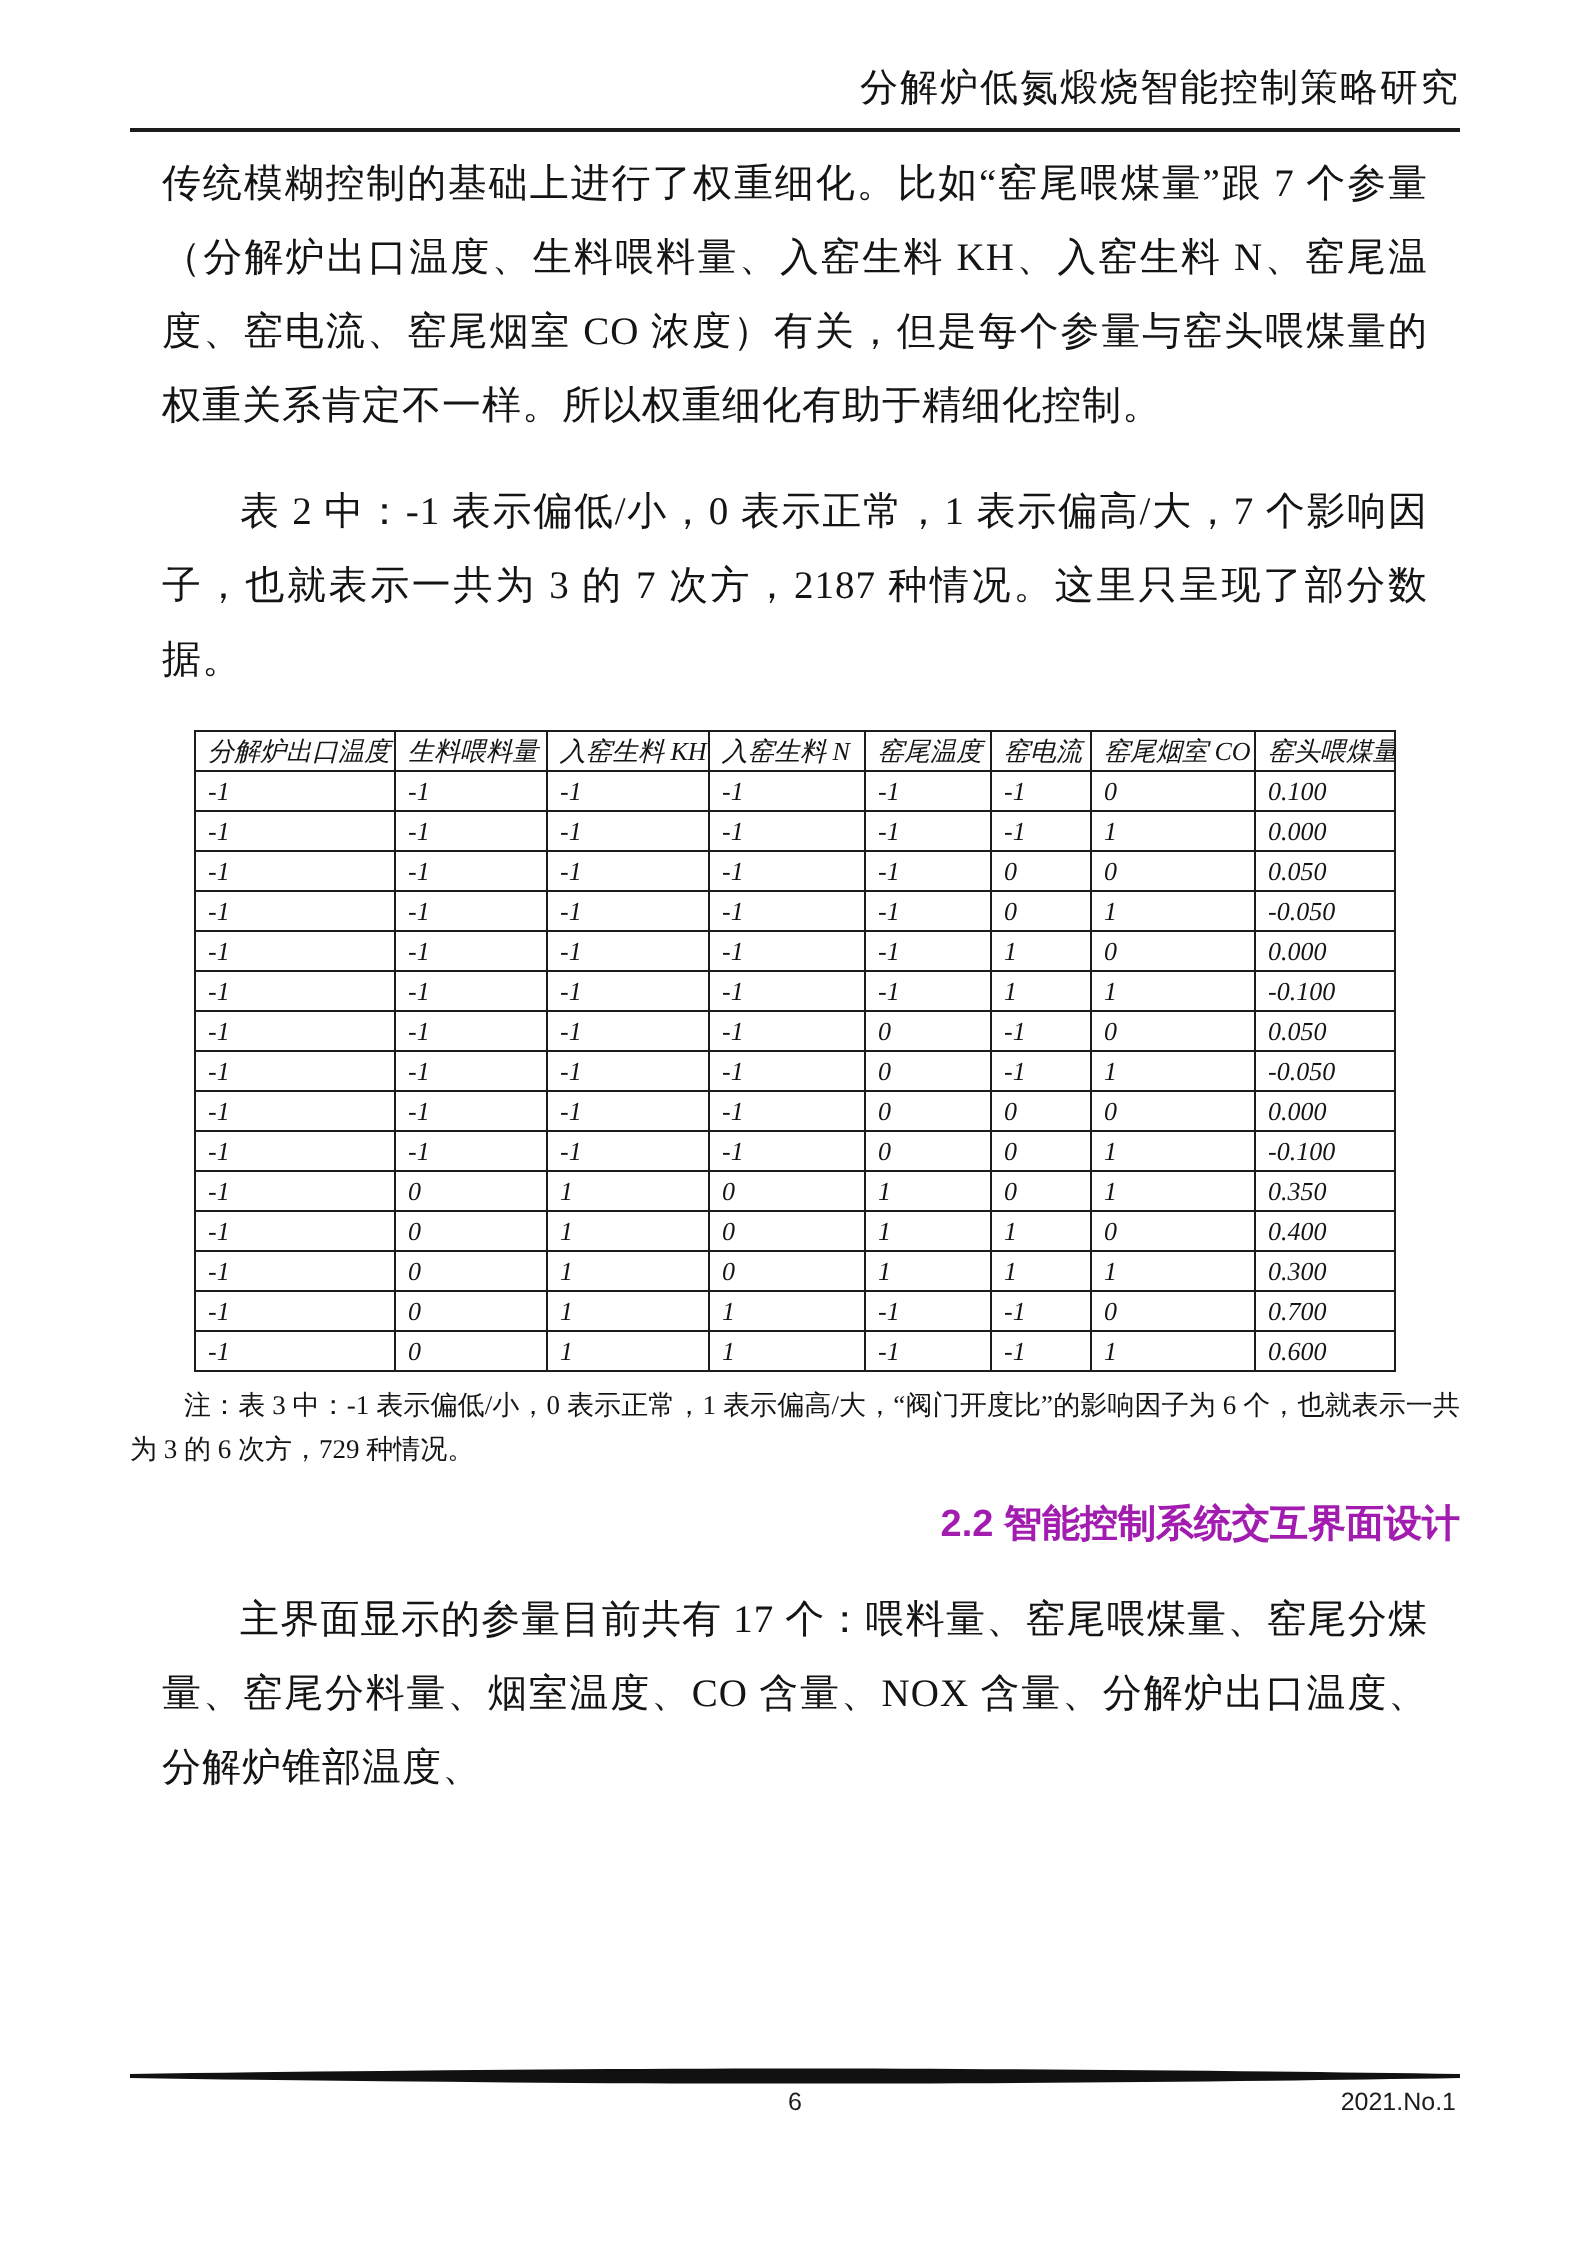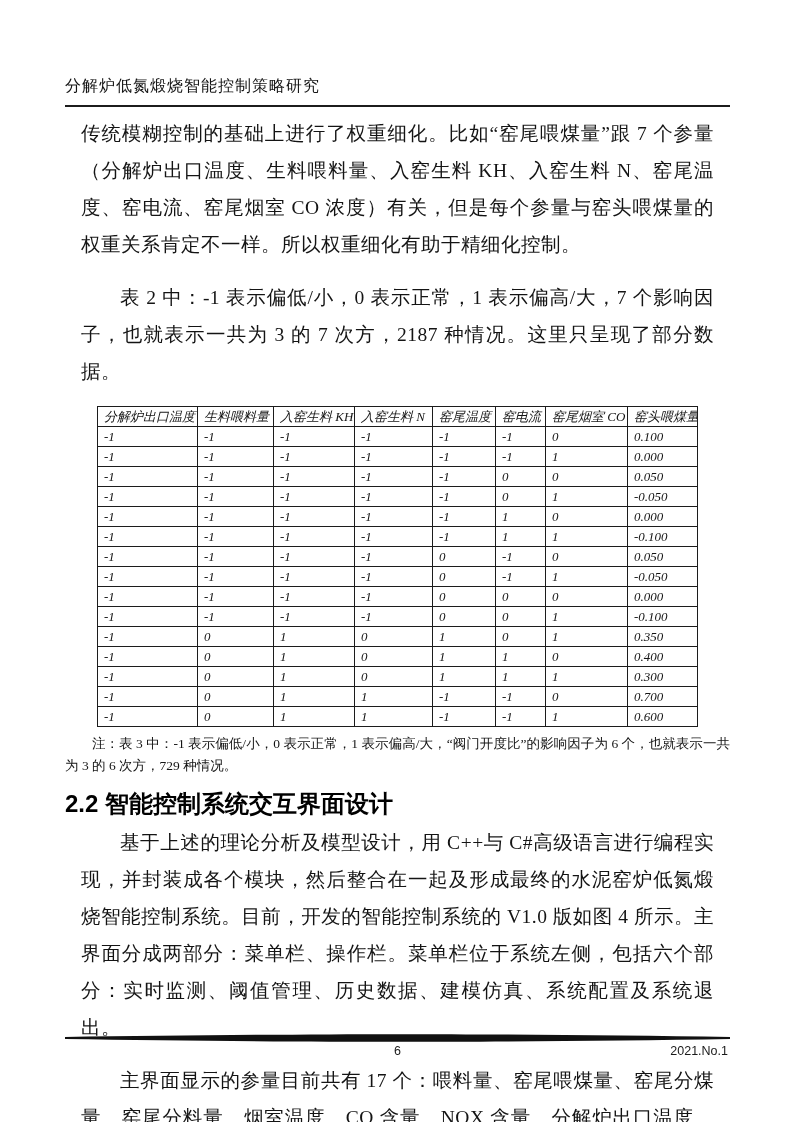--- a/index.html
+++ b/index.html
@@ -7,23 +7,23 @@
     position:relative;
     width:793px; height:1122px;
     background:#ffffff;
     color:#141414;
     font-family:"Liberation Serif","DejaVu Serif",serif;
     overflow:hidden;
   }
   .content { position:absolute; left:65px; top:0; width:665px; }
 
   .running-head {
-    padding-top:77px;
-    text-align:left;
-    font-size:16px;
+    padding-top:36px;
+    text-align:right;
+    font-size:19px;
     line-height:18px;
     letter-spacing:1px;
   }
   .head-rule {
     margin-top:10px;
     border:none;
     border-top:2px solid #1c1c1c;
     height:0;
   }
 
@@ -73,23 +73,24 @@
     font-size:13.5px;
     line-height:22px;
     text-indent:2em;
     text-align:justify;
   }
 
   h2.section-heading {
     margin:13px 0 0 0;
     font-family:"Liberation Sans","DejaVu Sans",sans-serif;
     font-weight:bold;
-    font-size:24px;
+    font-size:19px;
     line-height:27px;
-    color:#000000;
+    color:#a21caf;
+    text-align:right;
   }
   p.after-heading { margin-top:7px; }
 
   .footer {
     position:absolute;
     left:65px; top:1034px;
     width:665px;
   }
   .footer-rule-svg { display:block; width:100%; height:8px; }
   .footer-row {
@@ -291,21 +292,20 @@
             <td>1</td>
             <td>0.600</td>
           </tr>
         </tbody>
     </table>
 
     <p class="note">注：表 3 中：-1 表示偏低/小，0 表示正常，1 表示偏高/大，“阀门开度比”的影响因子为 6 个，也就表示一共为 3 的 6 次方，729 种情况。</p>
 
     <h2 class="section-heading">2.2 智能控制系统交互界面设计</h2>
 
-    <p class="body indent after-heading">基于上述的理论分析及模型设计，用 C++与 C#高级语言进行编程实现，并封装成各个模块，然后整合在一起及形成最终的水泥窑炉低氮煅烧智能控制系统。目前，开发的智能控制系统的 V1.0 版如图 4 所示。主界面分成两部分：菜单栏、操作栏。菜单栏位于系统左侧，包括六个部分：实时监测、阈值管理、历史数据、建模仿真、系统配置及系统退出。</p>
 
     <p class="body indent">主界面显示的参量目前共有 17 个：喂料量、窑尾喂煤量、窑尾分煤量、窑尾分料量、烟室温度、CO 含量、NOX 含量、分解炉出口温度、分解炉锥部温度、</p>
   </div>
 
   <div class="footer">
     <svg class="footer-rule-svg" viewBox="0 0 665 8" preserveAspectRatio="none" aria-hidden="true">
       <path d="M0,3 C110,1.4 240,0.2 332,0.2 C430,0.2 560,1.4 665,3 L665,5 C560,6.8 430,7.8 332,7.8 C240,7.8 110,6.8 0,5 Z" fill="#111"></path>
     </svg>
     <div class="footer-row">
       <span>6</span>

